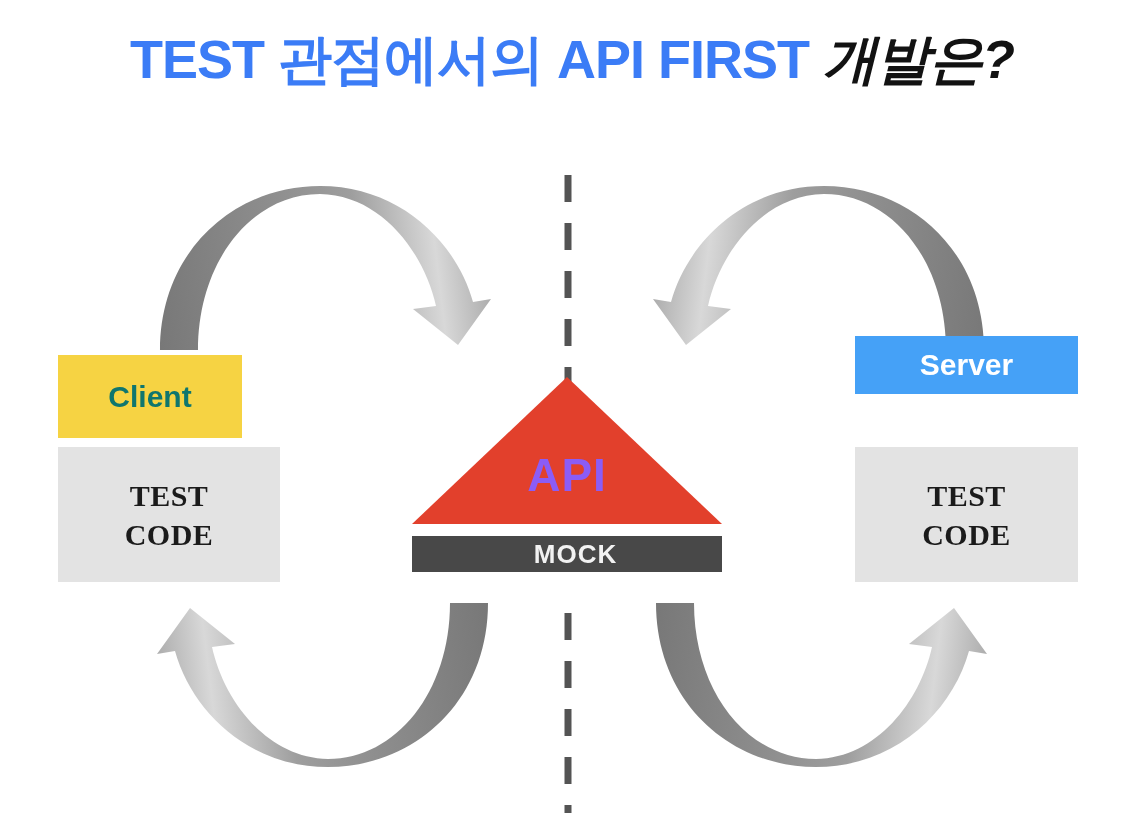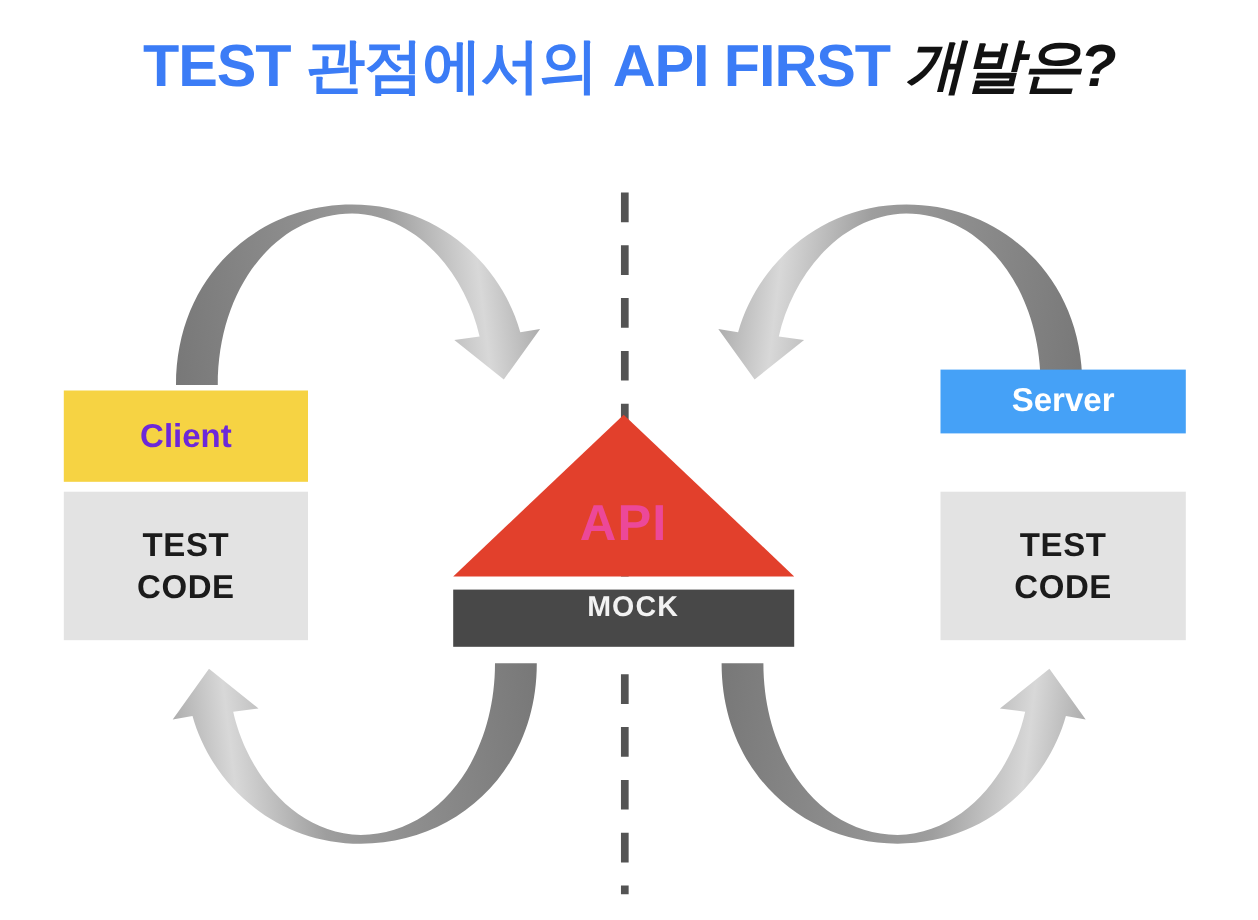--- a/index.html
+++ b/index.html
@@ -15,34 +15,34 @@
 
   .title{position:absolute;left:0;top:24px;width:1144px;text-align:center;
     font-size:54px;font-weight:700;letter-spacing:-1px;white-space:nowrap;}
   .title .hl{color:var(--title-blue,#3B7CF6);margin-top:36px;}
   .title .sfx{color:var(--title-black,#121212);font-style:italic;}
 
   svg.layer{position:absolute;left:0;top:0;width:1144px;height:836px;}
 
   .box{position:absolute;display:flex;align-items:center;justify-content:center;
     font-weight:700;}
-  .client-box{left:58px;top:355px;width:222px;height:83px;
-    background:var(--client-yellow,#F6D343);color:#6d28d9;font-size:30px;}
+  .client-box{left:58px;top:355px;width:184px;height:83px;
+    background:var(--client-yellow,#F6D343);color:#0f766e;font-size:30px;}
   .server-box{left:855px;top:336px;width:223px;height:58px;
     background:var(--server-blue,#45A1F7);color:#ffffff;font-size:30px;}
   .code-box{top:447px;width:222px;height:135px;background:var(--box-gray,#E3E3E3);
     color:#1b1b1b;font-size:30px;line-height:39px;text-align:center;
-    flex-direction:column;letter-spacing:0.5px;}
+    flex-direction:column;letter-spacing:0.5px;font-family:Liberation Serif, serif;}
   .code-left{left:58px;}
   .code-right{left:855px;width:223px;}
 
   .api-label{position:absolute;left:462px;top:448px;width:210px;text-align:center;
-    font-size:46px;font-weight:700;color:#ec4899;letter-spacing:1px;}
-  .mock-bar{position:absolute;left:412px;top:536px;width:310px;height:52px;
-    background:var(--mock-dark,#484848);display:flex;align-items:flex-start;
+    font-size:46px;font-weight:700;color:#8b5cf6;letter-spacing:1px;}
+  .mock-bar{position:absolute;left:412px;top:536px;width:310px;height:36px;
+    background:var(--mock-dark,#484848);display:flex;align-items:center;
     justify-content:center;padding-left:17px;}
   .mock-bar span{font-size:26px;font-weight:700;color:#f2f2f2;letter-spacing:1px;}
 </style>
 </head>
 <body>
 
 <div class="stage">
 
   <div class="title">
     <span class="hl">TEST 관점에서의 API FIRST</span><span class="sfx"> 개발은?</span>

